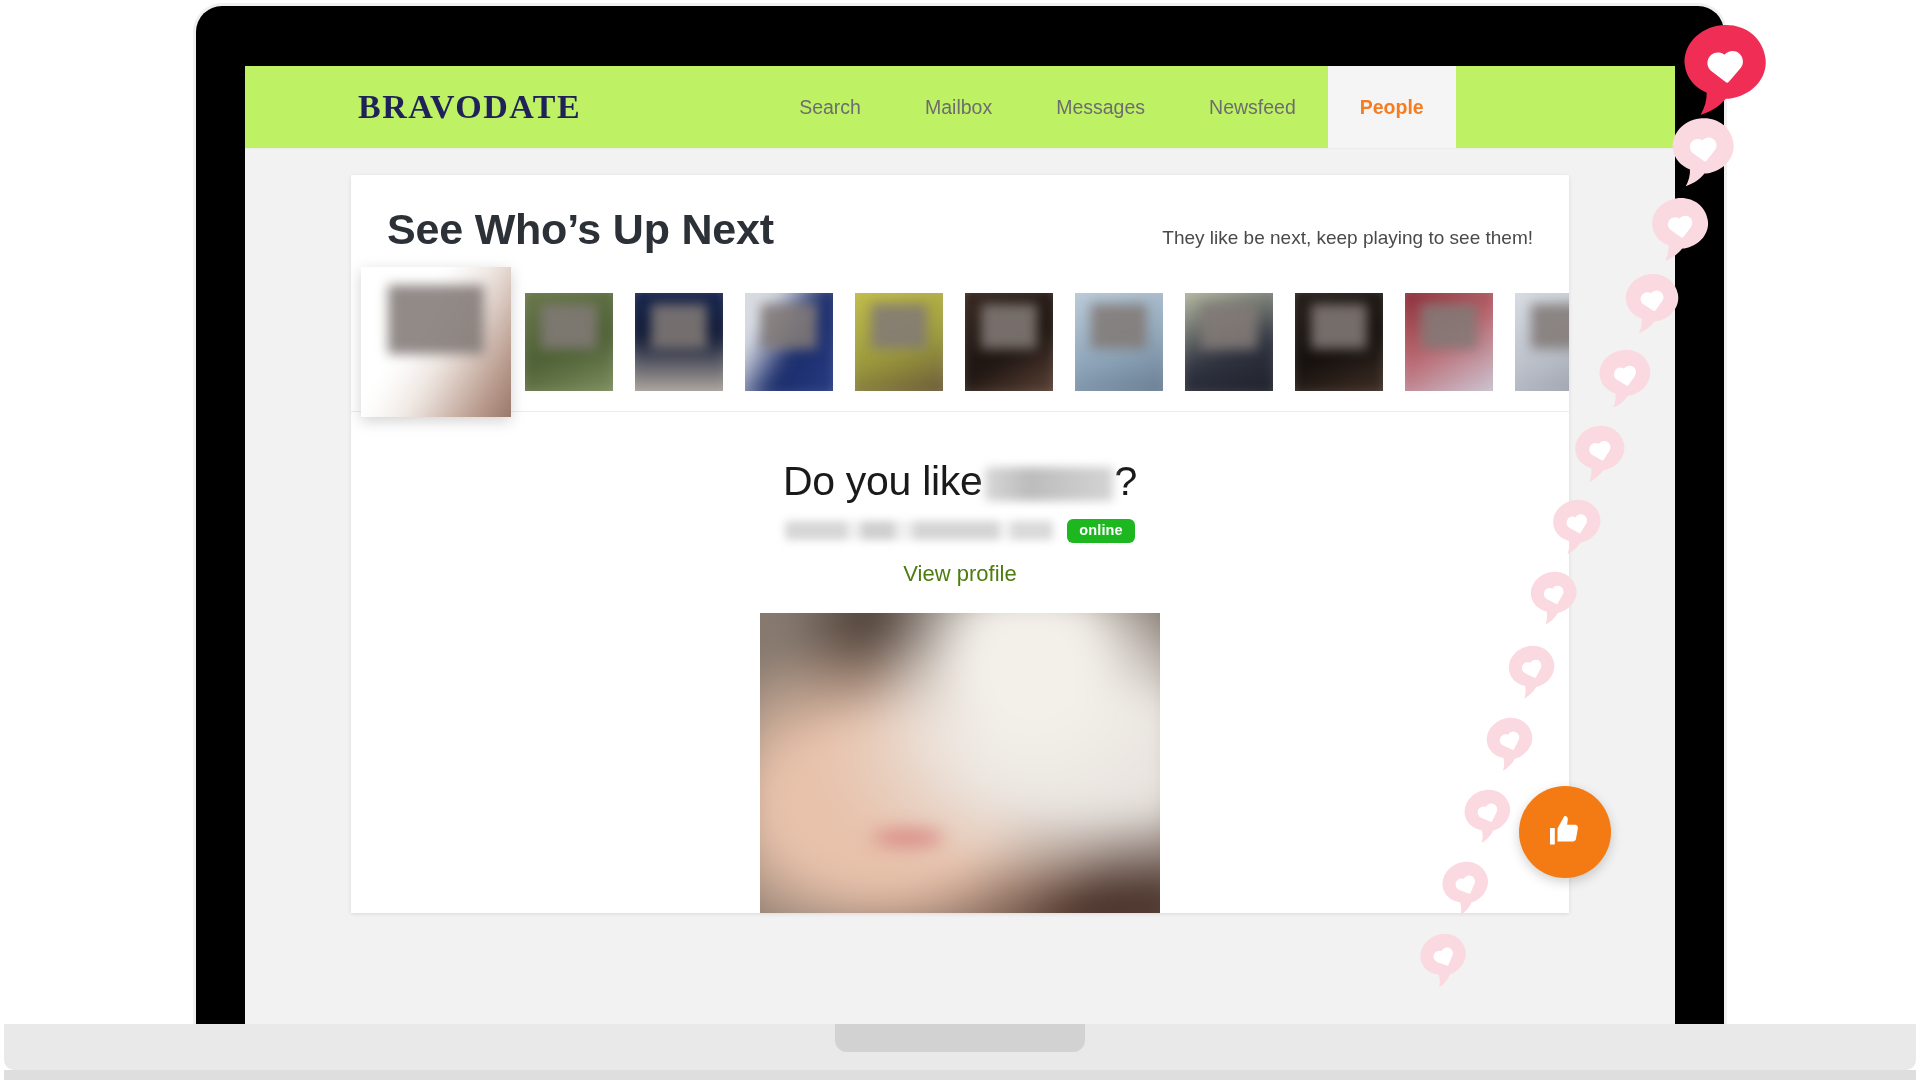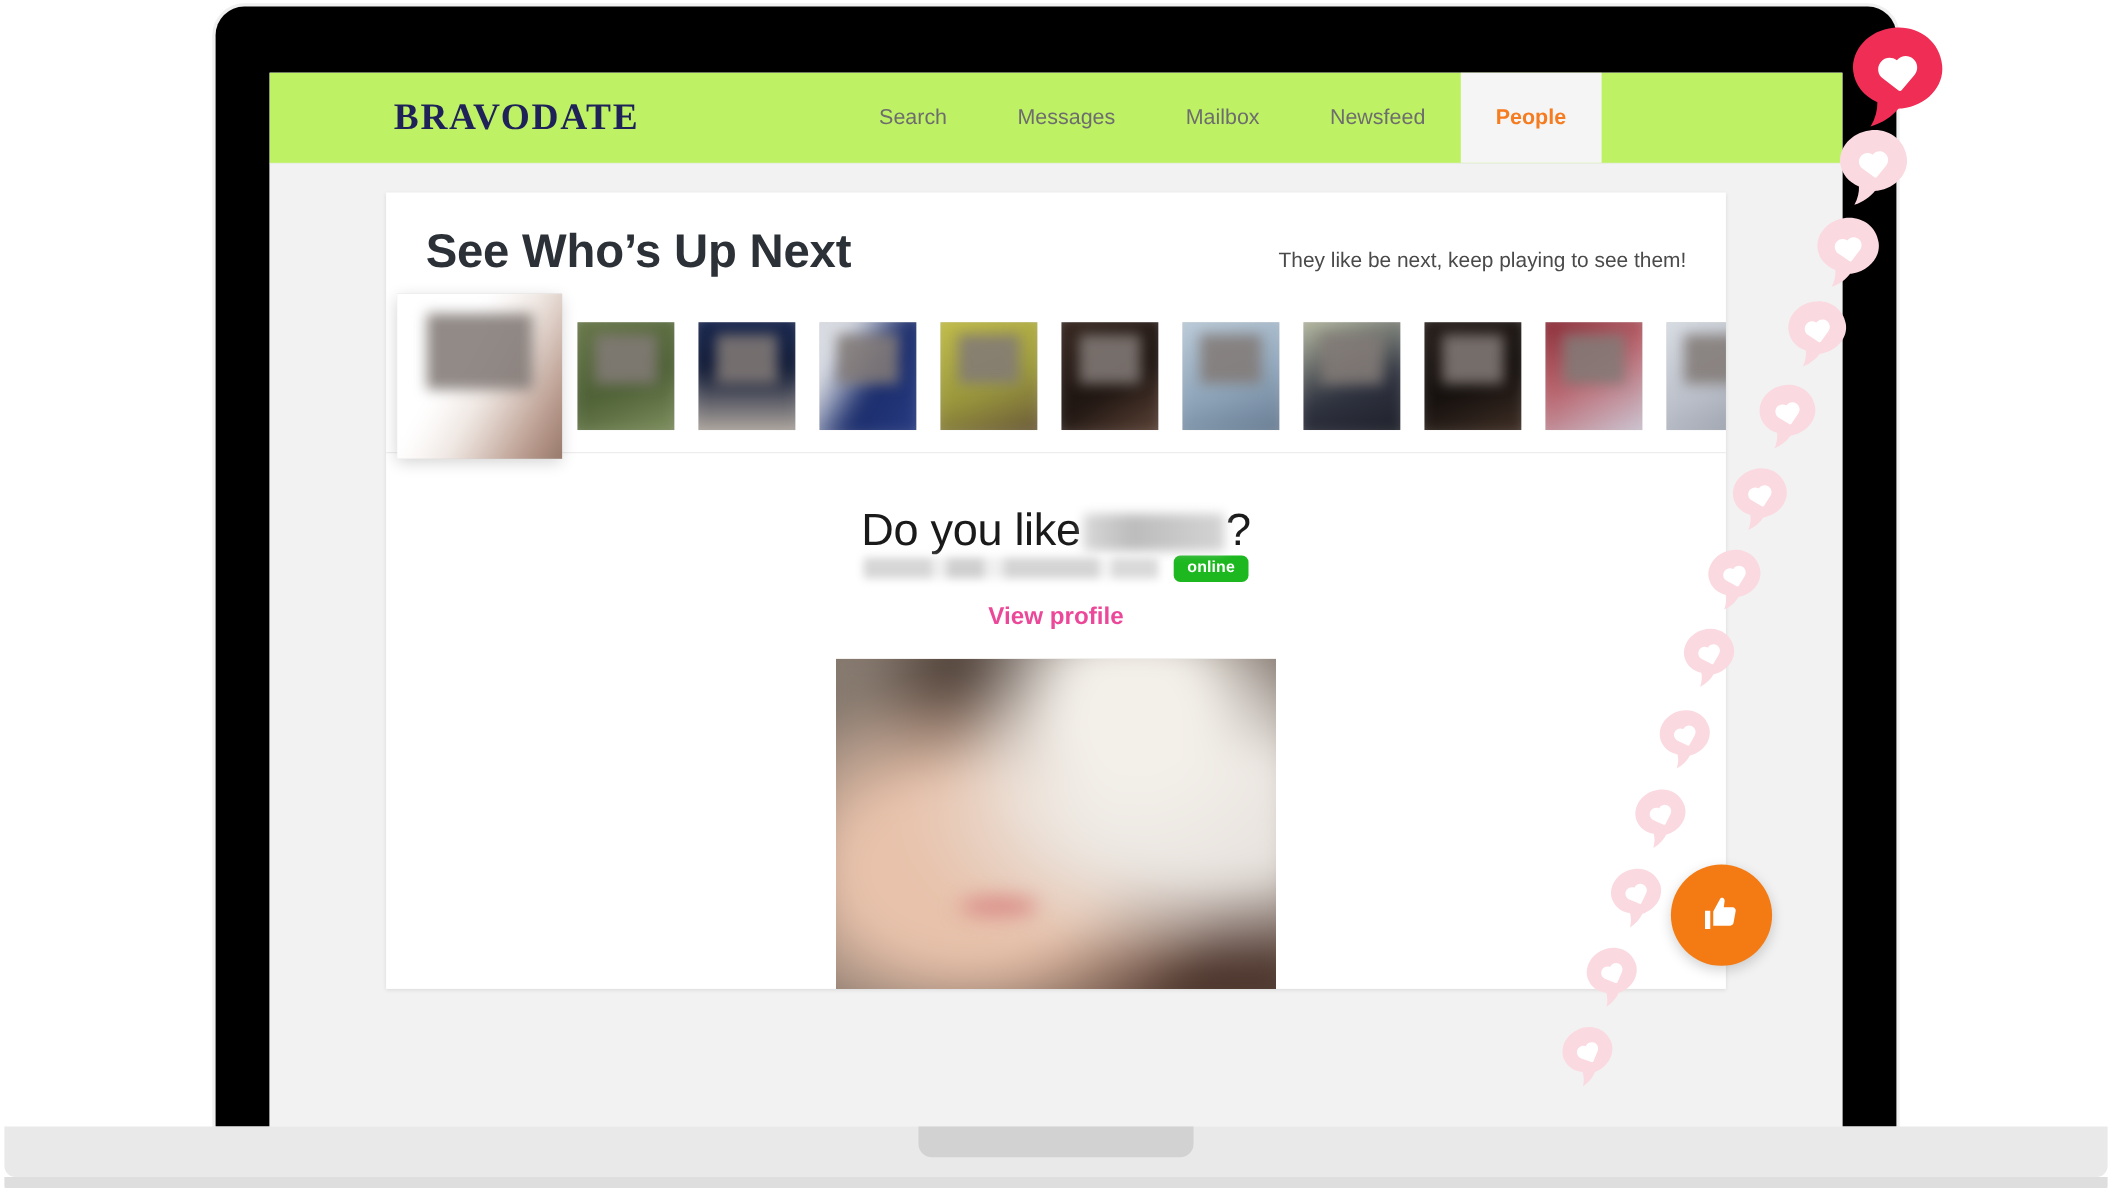--- a/index.html
+++ b/index.html
@@ -196,21 +196,21 @@
   .redact {
     display:inline-block;
     vertical-align:-6px;
     background:linear-gradient(90deg,#d8d8d8,#bcbcbc 35%,#c9c9c9 70%,#d4d4d4);
     filter:blur(5px);
     border-radius:2px;
   }
   .redact.name { width:128px; height:34px; margin:0 2px; }
 
   .meta-row {
-    margin-top:0;
+    margin-top:14px;
     display:flex;
     align-items:center;
     justify-content:center;
     gap:14px;
     text-align:right;
   }
   .redact.meta {
     width:268px; height:19px;
     vertical-align:middle;
     filter:blur(4px);
@@ -224,22 +224,22 @@
     padding:4px 12px 5px 12px;
     border-radius:6px;
     letter-spacing:0.1px;
     line-height:1;
   }
 
   .view-profile {
     display:inline-block;
     margin-top:18px;
     font-size:22px;
-    font-weight:700;
-    color:#ec4899;
+    font-weight:400;
+    color:#4d7c0f;
     text-decoration:none;
     cursor:pointer;
   }
 
   
   .photo-wrap {
     position:relative;
     margin:26px auto 0 auto;
     width:400px; height:300px;
   }
@@ -292,22 +292,22 @@
 
 <div class="laptop">
   <div class="laptop-bezel"></div>
 
   <div class="laptop-screen">
 
     <div class="site-header">
       <div class="logo">BRAVODATE</div>
       <nav class="nav" id="nav">
           <div class="nav-item">Search</div>
+          <div class="nav-item">Mailbox</div>
           <div class="nav-item">Messages</div>
-          <div class="nav-item">Mailbox</div>
           <div class="nav-item">Newsfeed</div>
           <div class="nav-item active">People</div>
         </nav>
     </div>
 
     <div class="page">
       <div class="card">
 
         <div class="card-head">
           <div class="card-title">See Who’s Up Next</div>

